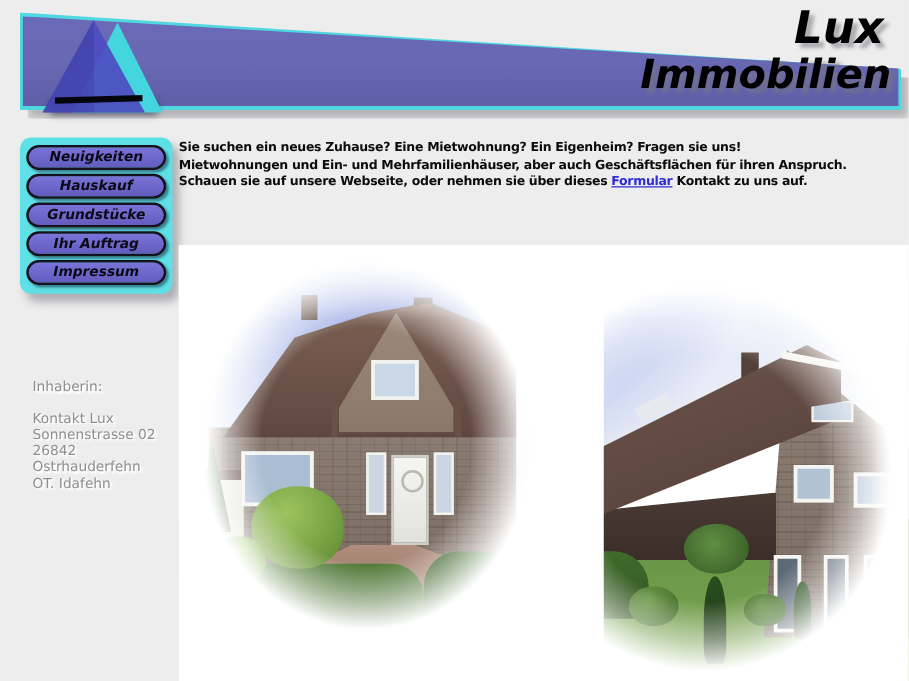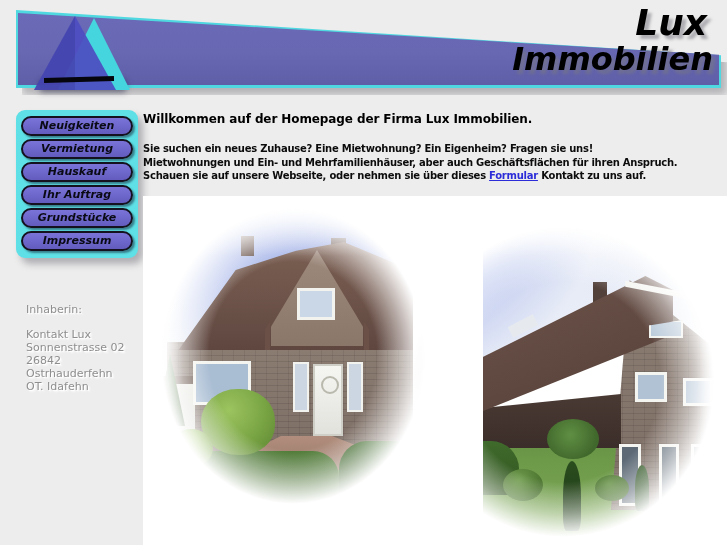--- a/index.html
+++ b/index.html
@@ -611,38 +611,36 @@
     <div class="tri-shade"></div>
     <div class="logo-bar"></div>
   </div>
 
   <div class="word-lux">Lux</div>
   <div class="word-immo">Immobilien</div>
 </div>
 
 <nav class="nav-panel">
   <a class="nav-btn">Neuigkeiten</a>
-  <a class="nav-btn">Vermietung</a>
   <a class="nav-btn">Hauskauf</a>
+  <a class="nav-btn">Grundstücke</a>
   <a class="nav-btn">Ihr Auftrag</a>
-  <a class="nav-btn">Grundstücke</a>
   <a class="nav-btn">Impressum</a>
 </nav>
 
 <div class="address">
   <span class="owner-label">Inhaberin:</span>
   <span class="addr-line">Kontakt Lux</span>
   <span class="addr-line">Sonnenstrasse 02</span>
   <span class="addr-line">26842</span>
   <span class="addr-line">Ostrhauderfehn</span>
   <span class="addr-line">OT. Idafehn</span>
 </div>
 
 <div class="main">
-  <h1 class="headline">Willkommen auf der Homepage der Firma Lux Immobilien.</h1>
   <p class="para">
     <span>Sie suchen ein neues Zuhause? Eine Mietwohnung? Ein Eigenheim? Fragen sie uns!</span><br>
     <span>Mietwohnungen und Ein- und Mehrfamilienhäuser, aber auch Geschäftsflächen für ihren Anspruch.</span><br>
     <span>Schauen sie auf unsere Webseite, oder nehmen sie über dieses </span><a href="#">Formular</a><span> Kontakt zu uns auf.</span>
   </p>
 </div>
 
 <div class="photo">
   <div class="photo-inner">
 

